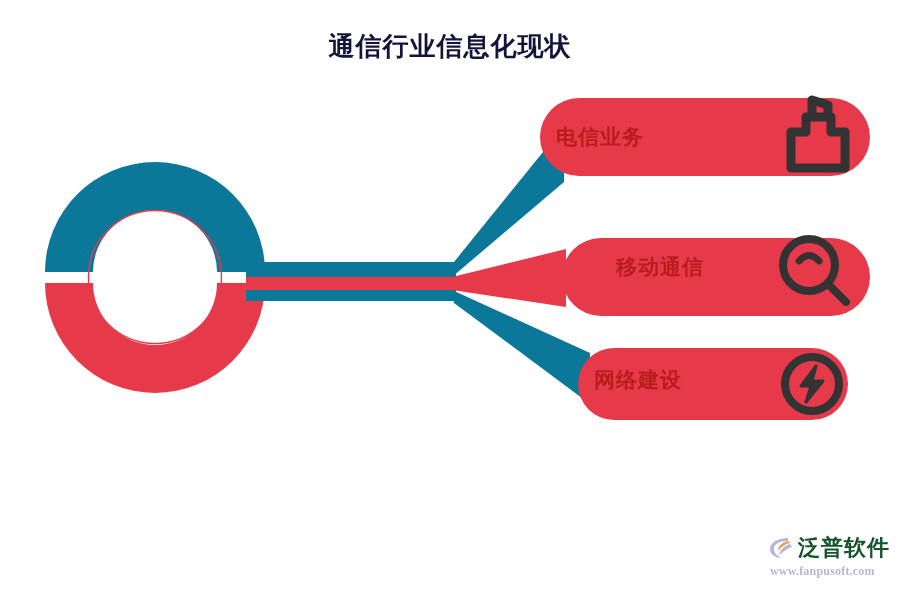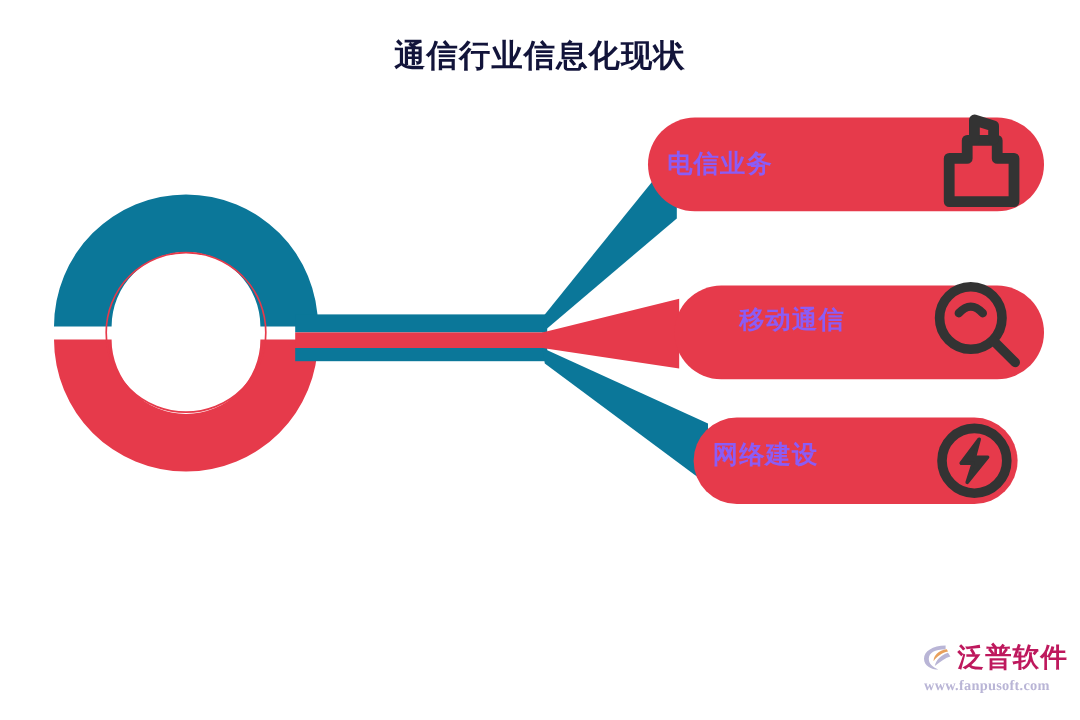--- a/index.html
+++ b/index.html
@@ -40,46 +40,46 @@
     font-weight: bold;
     color: #12143a;
     letter-spacing: 1px;
     line-height: 36px;
     white-space: nowrap;
   }
 
   
   .pill-label {
     position: absolute;
-    color: #8b5cf6;
+    color: #b91c1c;
     font-size: 21px;
     font-weight: bold;
     letter-spacing: 1px;
     white-space: nowrap;
     line-height: 24px;
   }
   #pill-label-0 { left: 556px; top: 125px; }
   #pill-label-1 { left: 576px; top: 255px; margin-left: 40px; }
-  #pill-label-2 { left: 594px; top: 368px; }
+  #pill-label-2 { left: 594px; top: 368px; font-family: Liberation Serif, serif; }
 
   
   .watermark {
     position: absolute;
     left: 768px;
     top: 534px;
     width: 124px;
     height: 52px;
   }
   .wm-brand {
     position: absolute;
     left: 30px;
     top: 1px;
     font-size: 22px;
     font-weight: bold;
-    color: #be185d;
+    color: #14532d;
     letter-spacing: 1px;
     white-space: nowrap;
     line-height: 26px;
   }
   .wm-url {
     position: absolute;
     left: 2px;
     top: 28px;
     font-size: 12px;
     font-weight: bold;

